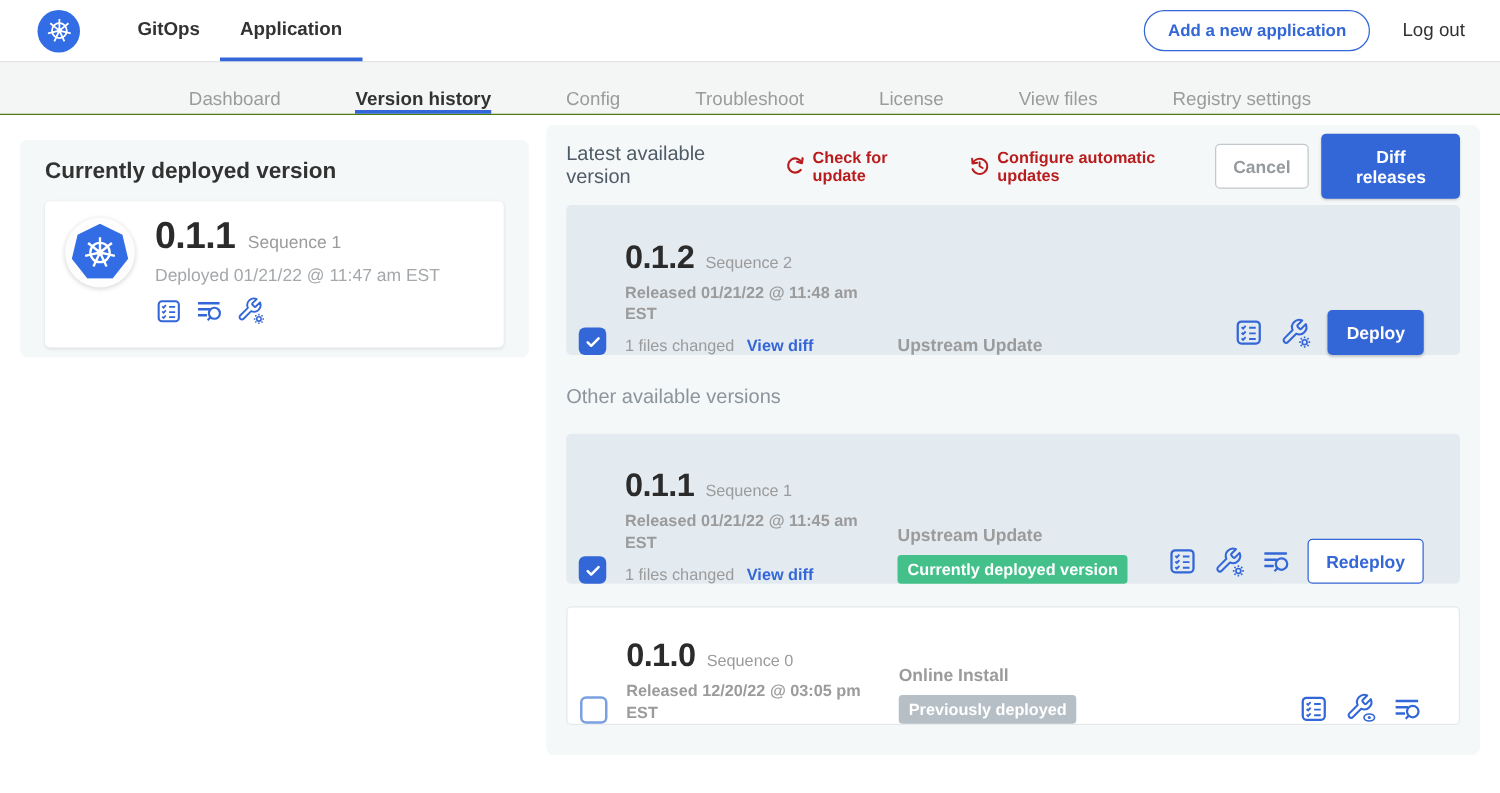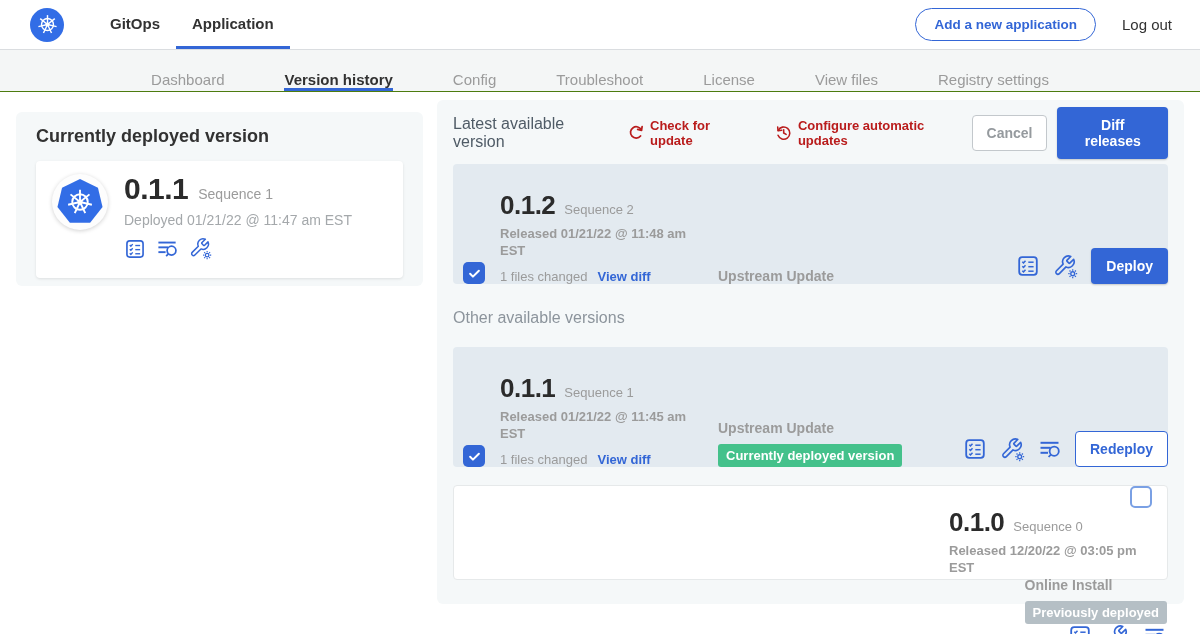--- a/index.html
+++ b/index.html
@@ -58,21 +58,21 @@
   .rp-link.first { margin-left:12px; }
   .rp-link + .rp-link { margin-left:22px; }
   .spacer { flex:1; }
   .btn { font-weight:bold; font-size:14px; border-radius:4px; cursor:pointer; font-family:inherit; }
   .btn-cancel { background:#fff; border:1px solid #c3c8cc; color:#959a9e; padding:9px 14px; margin-right:10px; }
   .btn-primary { background:#3366d6; border:none; color:#fff; padding:10px 15px;
     box-shadow:0 1px 2px rgba(0,0,0,.2); }
   .btn-outline { background:#fff; border:1px solid #3366d6; color:#3366d6; padding:9px 14px; }
 
   .version-row { display:flex; align-items:flex-end; background:#e3eaf0; border-radius:4px; height:120px; }
-  .version-row.white { background:#fff; border:1px solid #e6e9ea; height:95px;flex-direction:column; }
+  .version-row.white { background:#fff; border:1px solid #e6e9ea; height:95px; }
   .row1 { margin-top:12px; }
   .other-title { font-size:16px; color:#8c949c; font-weight:normal; margin:25px 0 20px; }
   .row3 { margin-top:18px; }
 
   .cb { width:22px; height:22px; border-radius:5px; margin:0 15px 0 10px; flex:none; cursor:pointer;
     display:flex; align-items:center; justify-content:center; }
   .cb.checked { background:#3366d6; }
   .cb.unchecked { background:#fff; border:2px solid #7aa0e4; }
 
   .row-version { width:218px; flex:none; }
@@ -82,21 +82,21 @@
   .files-line { margin-top:9px; font-size:13px; color:#9b9b9b; }
   .view-diff { color:#3366d6; font-weight:bold; margin-left:10px; cursor:pointer; }
 
   .row-status { flex:1; }
   .source { font-size:14px; font-weight:bold; color:#9b9b9b; }
   .badge { display:inline-block; margin-top:8px; padding:4px 8px; border-radius:3px;
     color:#fff; font-size:13px; font-weight:bold; }
   .badge.green { background:#44c18b; }
   .badge.gray { background:#b5bfc5; }
 
-  .row-actions { display:flex; align-items:center; gap:13px; margin-right:0; color:#3366d6; }
+  .row-actions { display:flex; align-items:center; gap:13px; margin-right:29px; color:#3366d6; }
 </style>
 </head>
 <body>
 
 <header class="navbar">
   <div class="brand">
     <div class="logo-circle">
       <svg viewBox="0 0 24 24" width="23" height="23">
         <g stroke="#fff" stroke-width="1.5" fill="none">
           <circle cx="12" cy="12" r="6.2"></circle>

